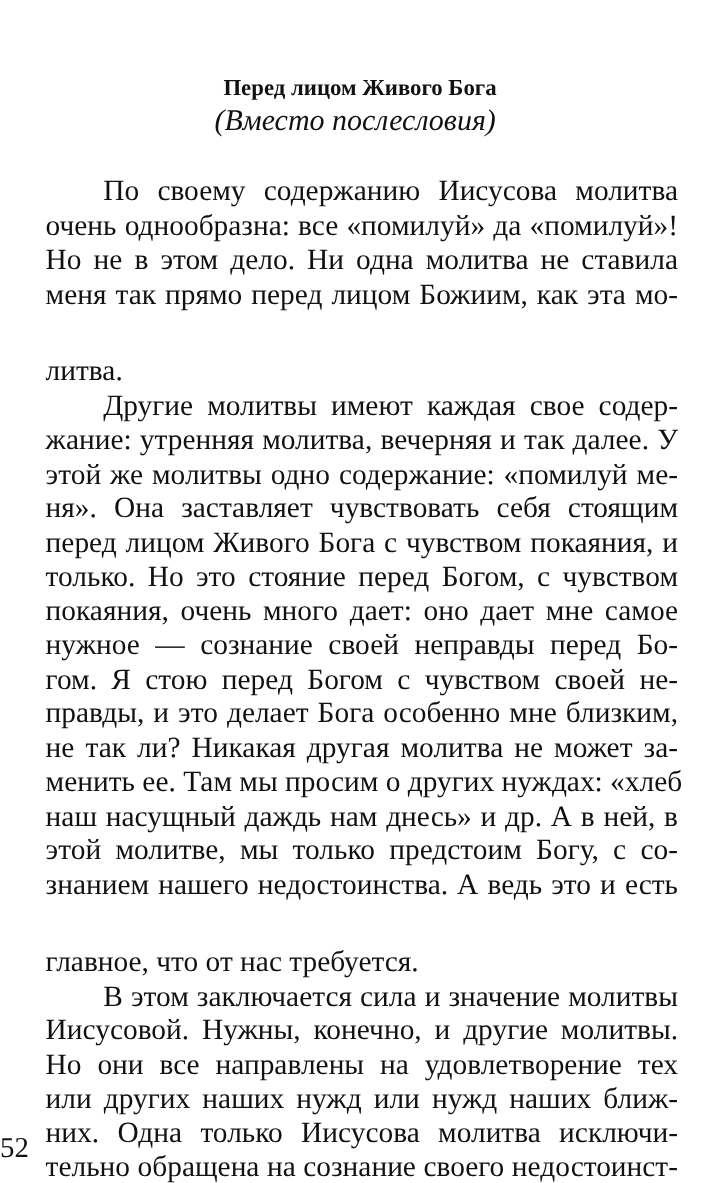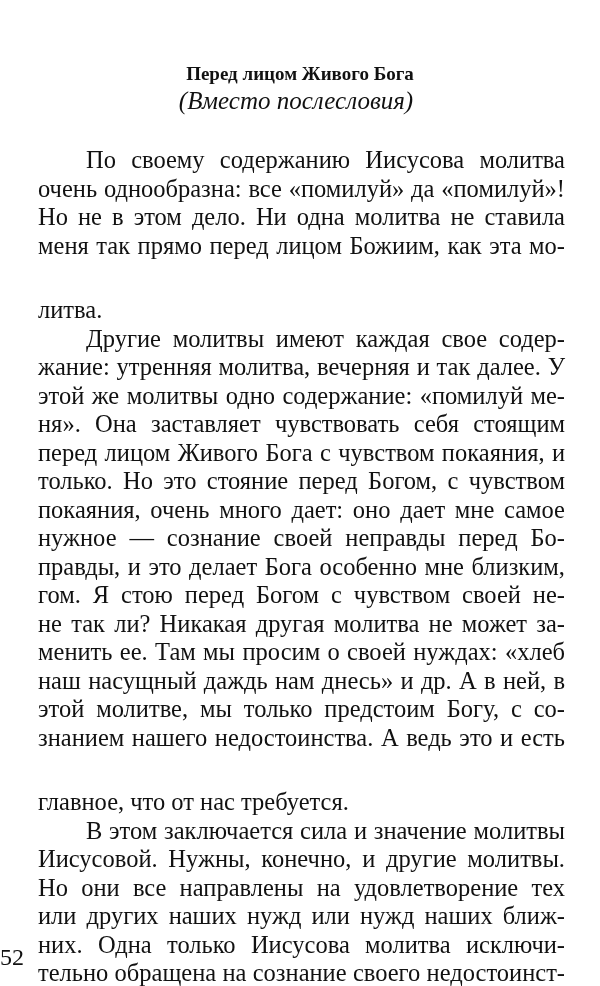--- a/index.html
+++ b/index.html
@@ -27,24 +27,24 @@
   <span class="line last">литва.</span>
 
   <span class="line indent">Другие молитвы имеют каждая свое содер-</span>
   <span class="line">жание: утренняя молитва, вечерняя и так далее. У</span>
   <span class="line">этой же молитвы одно содержание: «помилуй ме-</span>
   <span class="line">ня». Она заставляет чувствовать себя стоящим</span>
   <span class="line">перед лицом Живого Бога с чувством покаяния, и</span>
   <span class="line">только. Но это стояние перед Богом, с чувством</span>
   <span class="line">покаяния, очень много дает: оно дает мне самое</span>
   <span class="line">нужное — сознание своей неправды перед Бо-</span>
+  <span class="line">гом. Я стою перед Богом с чувством своей не-</span>
   <span class="line">правды, и это делает Бога особенно мне близким,</span>
-  <span class="line">гом. Я стою перед Богом с чувством своей не-</span>
   <span class="line">не так ли? Никакая другая молитва не может за-</span>
-  <span class="line">менить ее. Там мы просим о своей нуждах: «хлеб</span>
+  <span class="line">менить ее. Там мы просим о других нуждах: «хлеб</span>
   <span class="line">наш насущный даждь нам днесь» и др. А в ней, в</span>
   <span class="line">этой молитве, мы только предстоим Богу, с со-</span>
   <span class="line">знанием нашего недостоинства. А ведь это и есть</span>
   <span class="line last">главное, что от нас требуется.</span>
 
   <span class="line indent">В этом заключается сила и значение молитвы</span>
   <span class="line">Иисусовой. Нужны, конечно, и другие молитвы.</span>
   <span class="line">Но они все направлены на удовлетворение тех</span>
   <span class="line">или других наших нужд или нужд наших ближ-</span>
   <span class="line">них. Одна только Иисусова молитва исключи-</span>

